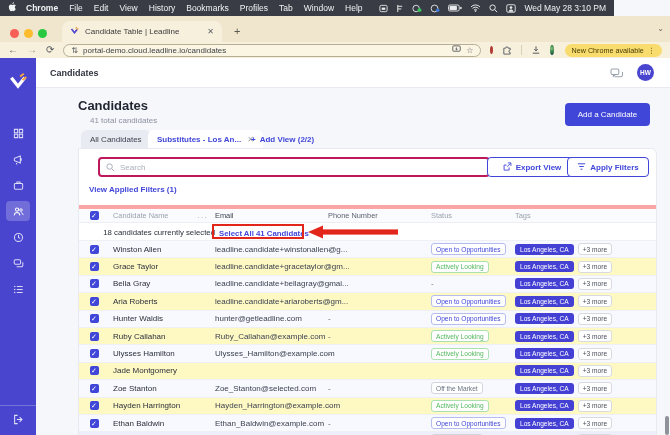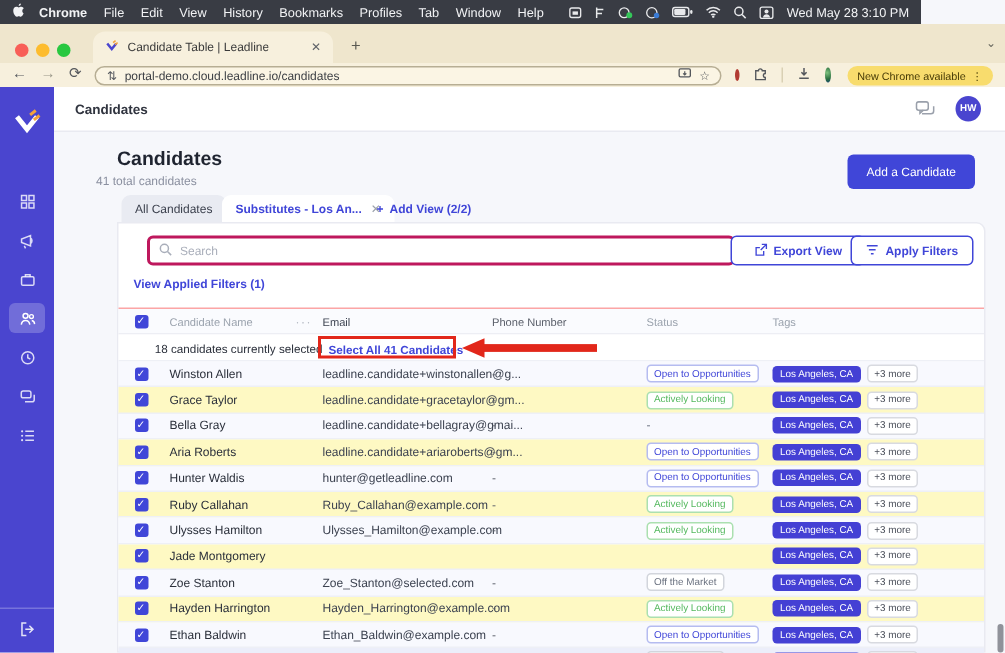--- a/index.html
+++ b/index.html
@@ -40,21 +40,21 @@
   .snav { width:24px; height:20px; display:flex; align-items:center; justify-content:center; border-radius:4px; margin:3px 0; }
   .snav.active { background:rgba(255,255,255,.22); }
   #side-bottom { margin-top:auto; width:36px; border-top:1px solid rgba(255,255,255,.25); padding:8px 0 10px; display:flex; justify-content:center; }
 
   #appheader { position:absolute; left:36px; top:0; width:634px; height:30px; background:#ffffff; border-bottom:1px solid #e9eaf1; }
   #breadcrumb { position:absolute; left:14px; top:10px; font-size:9px; font-weight:bold; color:#30343f; }
   #chat-ic { position:absolute; right:46px; top:8px; }
   #avatar { position:absolute; right:16px; top:6px; width:17px; height:17px; border-radius:50%; background:#4a45cf; color:#fff; font-size:6.5px; font-weight:bold; display:flex; align-items:center; justify-content:center; }
 
   #page-title { position:absolute; left:78px; top:40px; font-size:13px; font-weight:bold; color:#1f2430; }
-  #page-subtitle { position:absolute; left:64px; top:58px; font-size:8px; color:#8b90a0; }
+  #page-subtitle { position:absolute; left:90px; top:58px; font-size:8px; color:#8b90a0; }
   #add-candidate { position:absolute; left:565px; top:45px; width:85px; height:23px; background:#4046d8; color:#fff; font-size:8px; border:none; border-radius:4px; display:flex; align-items:center; justify-content:center; }
 
   
   .vtab { position:absolute; top:72px; height:18px; display:flex; align-items:center; font-size:8px; padding:0 9px; border-radius:6px 6px 0 0; }
   #vtab-all { left:81px; background:#e9ebf2; color:#3a3f4c; }
   #vtab-sub { left:148px; background:#ffffff; color:#4046d8; font-weight:bold; gap:6px; }
   #vtab-sub .x { color:#9aa0ab; font-weight:normal; }
   #vtab-add { left:242px; color:#4046d8; font-weight:bold; background:transparent; gap:4px; }
 
   
@@ -64,21 +64,21 @@
   #searchbox input::placeholder { color:#a9aeba; }
   .outline-btn { position:absolute; top:8px; height:20px; border:1px solid #4046d8; border-radius:4px; background:#fff; color:#4046d8; font-size:8px; font-weight:bold; display:flex; align-items:center; justify-content:center; gap:4px; }
   #export-view { left:408px; width:90px; }
   #apply-filters { left:488px; width:82px; }
   #filter-links { position:absolute; left:10px; top:36px; display:flex; gap:14px; font-size:8px; font-weight:bold; }
   #view-filters { color:#4046d8; }
   #clear-filters { color:#f2695c;margin-top:44px; }
 
   
   #table { position:absolute; left:0; top:56px; width:577px; }
-  .thead { position:relative; height:18px; background:#fafbfe; border-top:1px solid #fca5a5; border-bottom:1px solid #edeef4; font-size:7.4px; color:#9aa2ad; }
+  .thead { position:relative; height:18px; background:#fafbfe; border-top:4px solid #fca5a5; border-bottom:1px solid #edeef4; font-size:7.4px; color:#9aa2ad; }
   .trow { position:relative; height:17.4px; border-bottom:1px solid #eef0f6; font-size:8px; color:#2a2f3a; background:#fef9c3; }
   .trow:nth-child(odd) { background:#f8f9fe; }
   .trow.partial { background:#eceefa; height:17.4px; }
   .c { position:absolute; top:0; height:100%; display:flex; align-items:center; }
   .c1 { left:0; width:30px; justify-content:center; }
   .c2 { left:34px; width:98px; }
   .c3 { left:136px; width:109px; color:#3c4250; }
   .c4 { left:249px; width:99px; color:#5a5f6a; }
   .c5 { left:352px; width:84px; }
   .c6 { left:436px; width:141px; gap:4px; }

